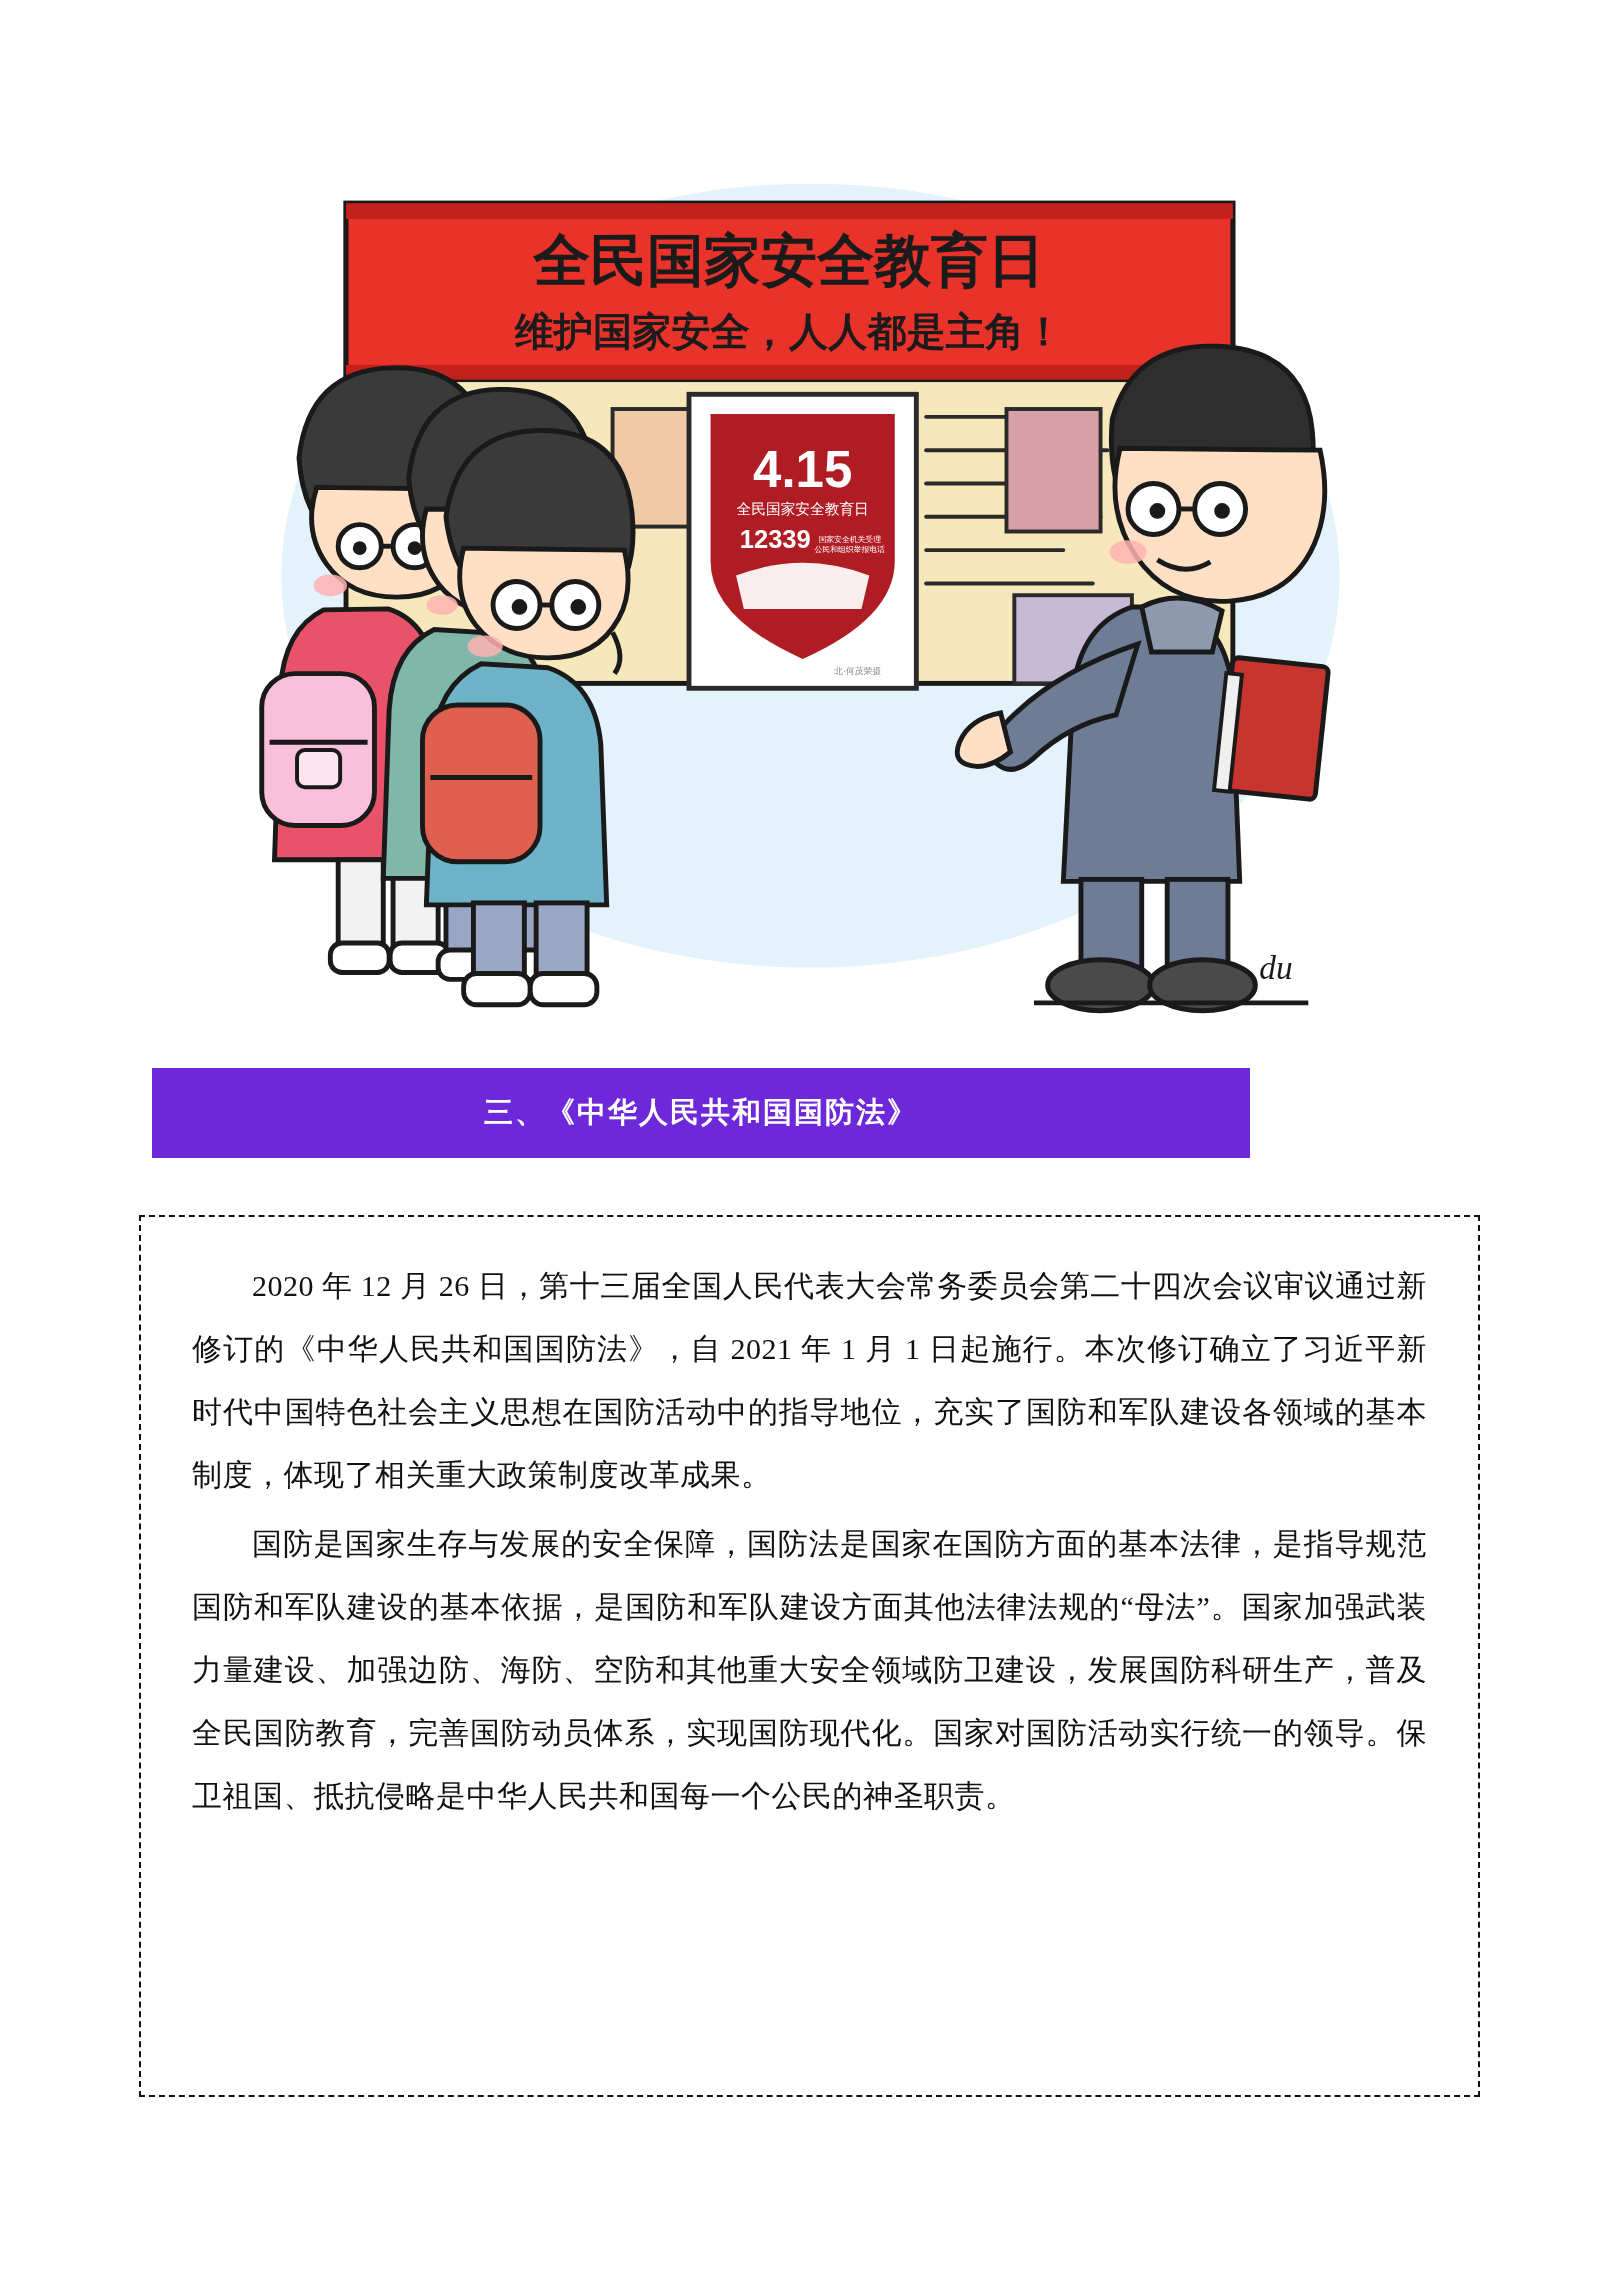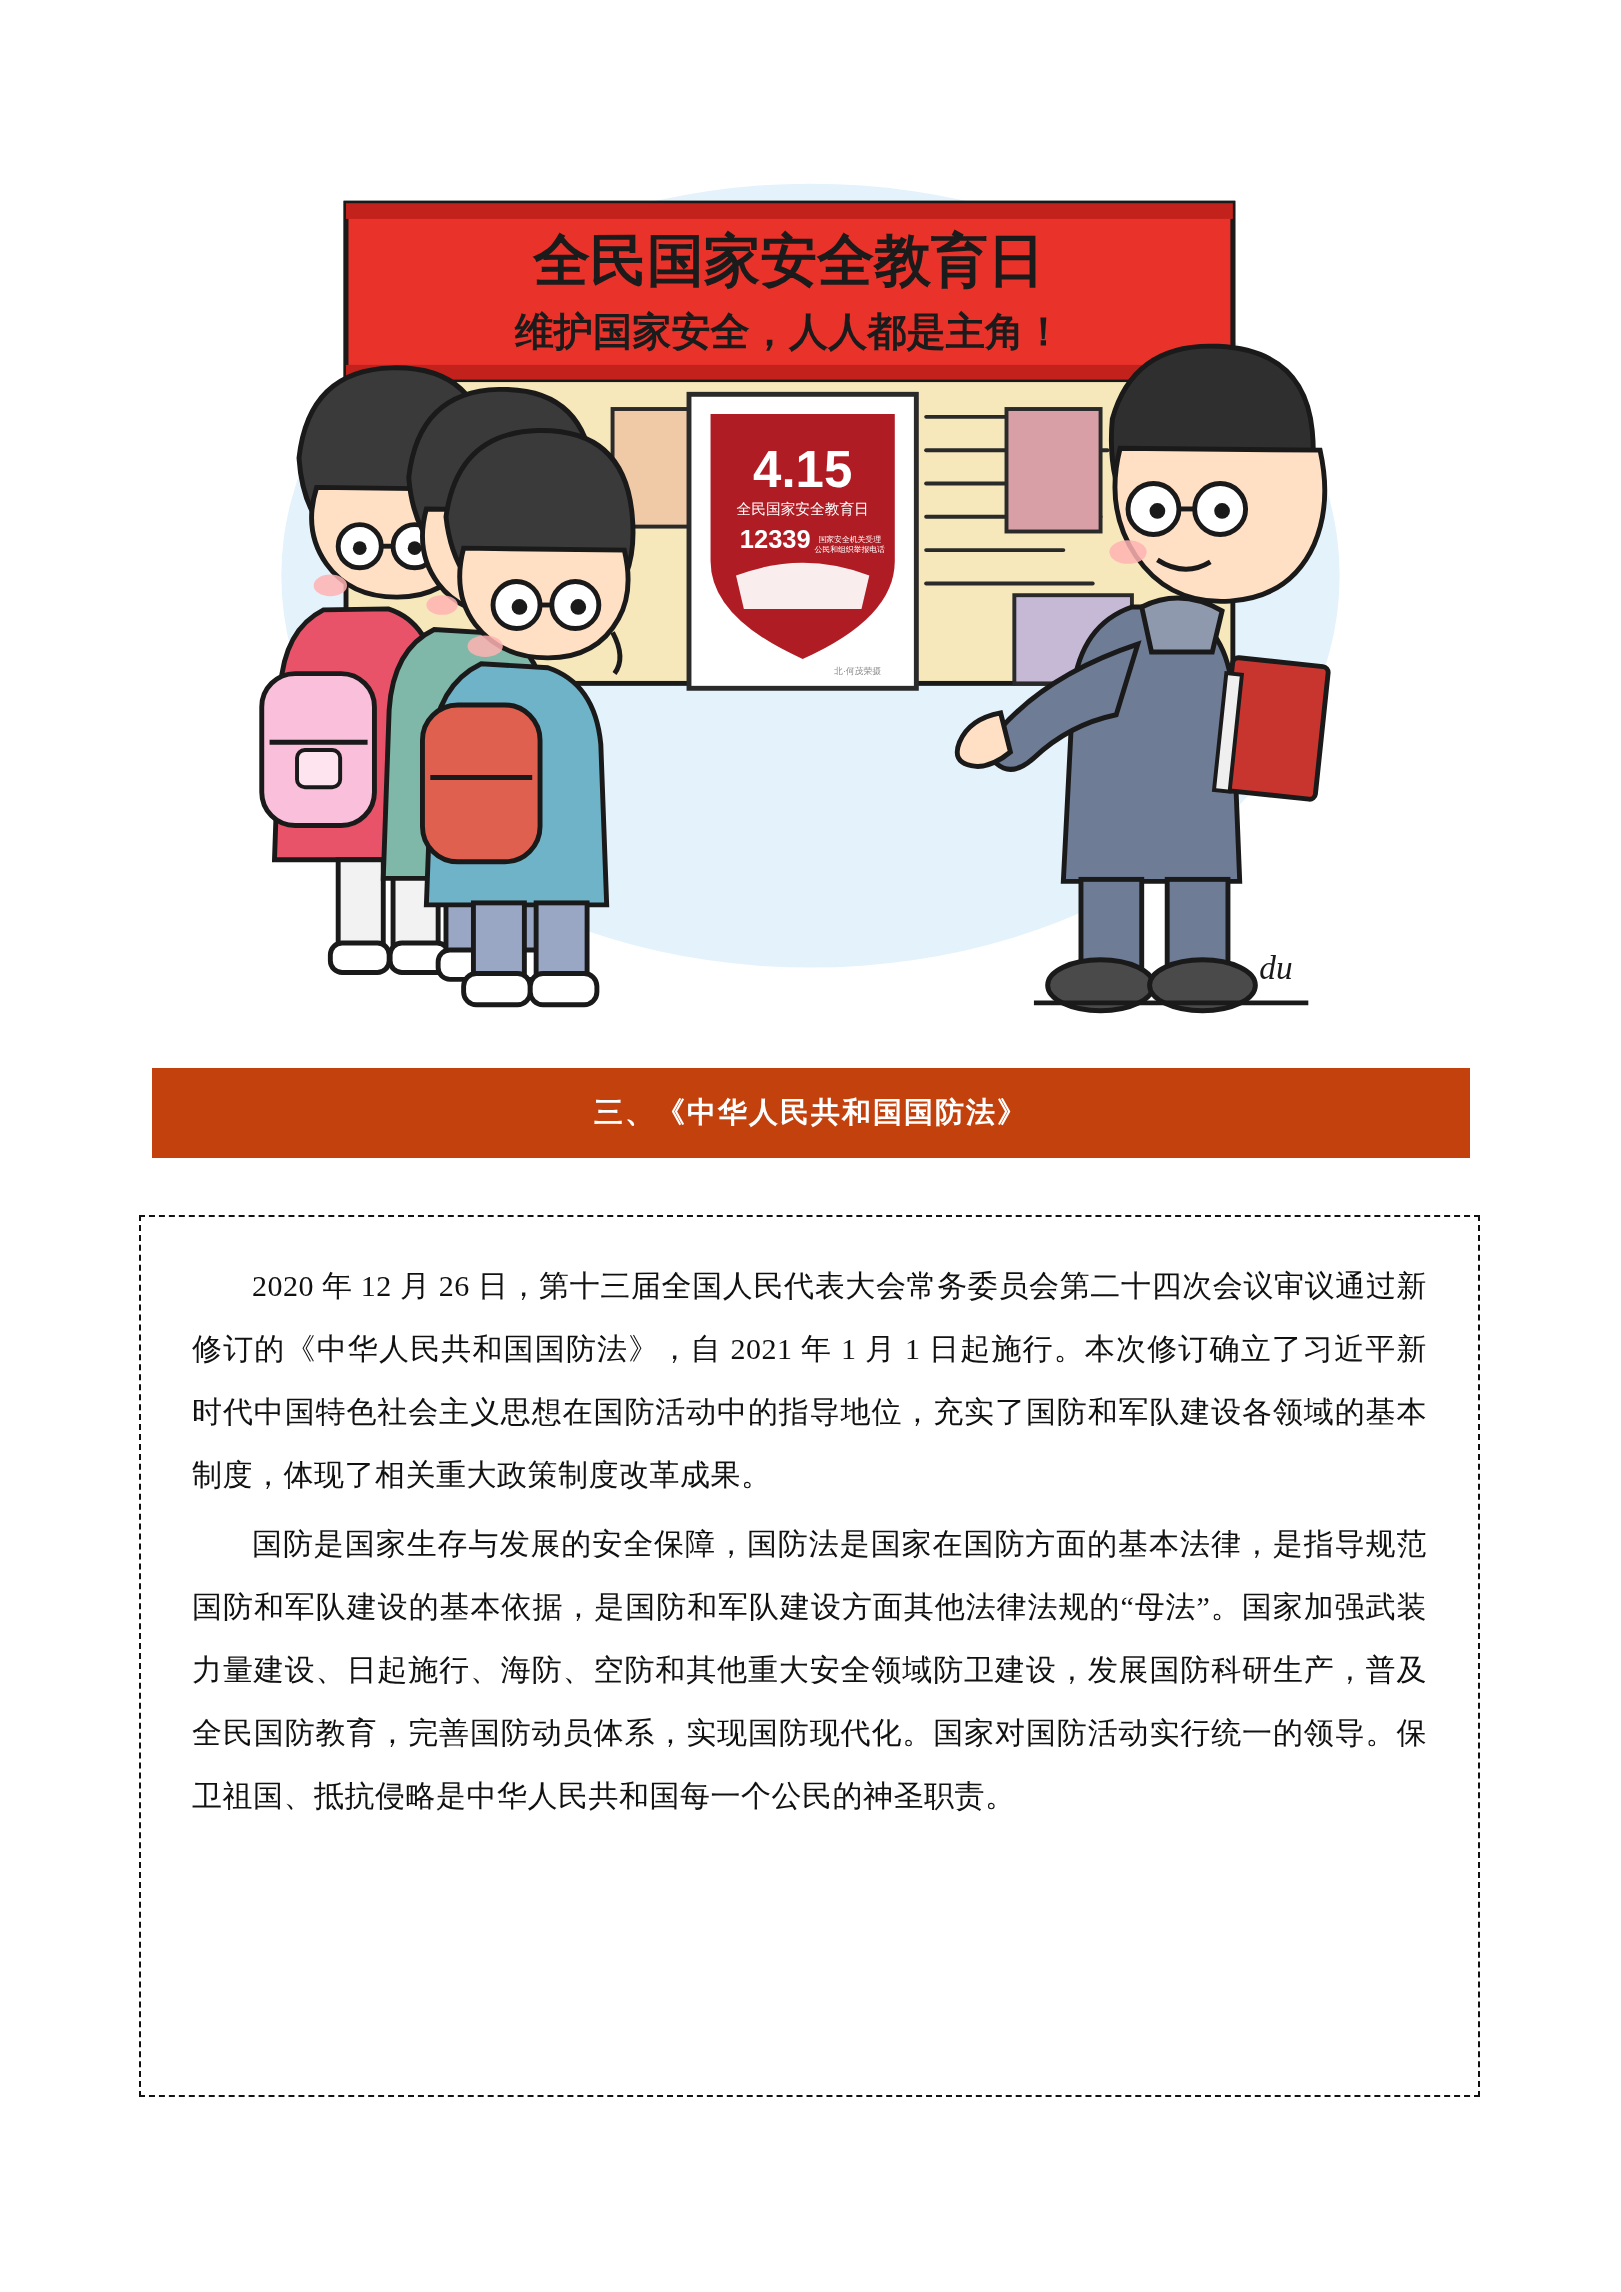--- a/index.html
+++ b/index.html
@@ -23,23 +23,23 @@
     width: 1318px;
     height: 882px;
   }
   .illu-svg { display: block; width: 100%; height: 100%; }
 
   
   .section-bar {
     position: absolute;
     left: 152px;
     top: 1068px;
-    width: 1318px;
+    width: 1098px;
     height: 90px;
-    background: #c2410c;
+    background: #6d28d9;
     display: flex;
     align-items: center;
     justify-content: center;
   }
   .section-bar .title {
     color: #ffffff;
     font-size: 29px;
     font-weight: bold;
     letter-spacing: 2px;
     font-family: "Liberation Sans", sans-serif;
@@ -197,15 +197,15 @@
     <text x="1130" y="832" font-family="'Liberation Serif',serif" font-style="italic" font-size="34" fill="#1a1a1a">du</text>
   </svg>
 </div>
 
 <div class="section-bar">
   <span class="title">三、《中华人民共和国国防法》</span>
 </div>
 
 <div class="text-box">
   <p class="para">2020 年 12 月 26 日，第十三届全国人民代表大会常务委员会第二十四次会议审议通过新修订的《中华人民共和国国防法》，自 2021 年 1 月 1 日起施行。本次修订确立了习近平新时代中国特色社会主义思想在国防活动中的指导地位，充实了国防和军队建设各领域的基本制度，体现了相关重大政策制度改革成果。</p>
-  <p class="para">国防是国家生存与发展的安全保障，国防法是国家在国防方面的基本法律，是指导规范国防和军队建设的基本依据，是国防和军队建设方面其他法律法规的“母法”。国家加强武装力量建设、日起施行、海防、空防和其他重大安全领域防卫建设，发展国防科研生产，普及全民国防教育，完善国防动员体系，实现国防现代化。国家对国防活动实行统一的领导。保卫祖国、抵抗侵略是中华人民共和国每一个公民的神圣职责。</p>
+  <p class="para">国防是国家生存与发展的安全保障，国防法是国家在国防方面的基本法律，是指导规范国防和军队建设的基本依据，是国防和军队建设方面其他法律法规的“母法”。国家加强武装力量建设、加强边防、海防、空防和其他重大安全领域防卫建设，发展国防科研生产，普及全民国防教育，完善国防动员体系，实现国防现代化。国家对国防活动实行统一的领导。保卫祖国、抵抗侵略是中华人民共和国每一个公民的神圣职责。</p>
 </div>
 
 
 </body></html>

